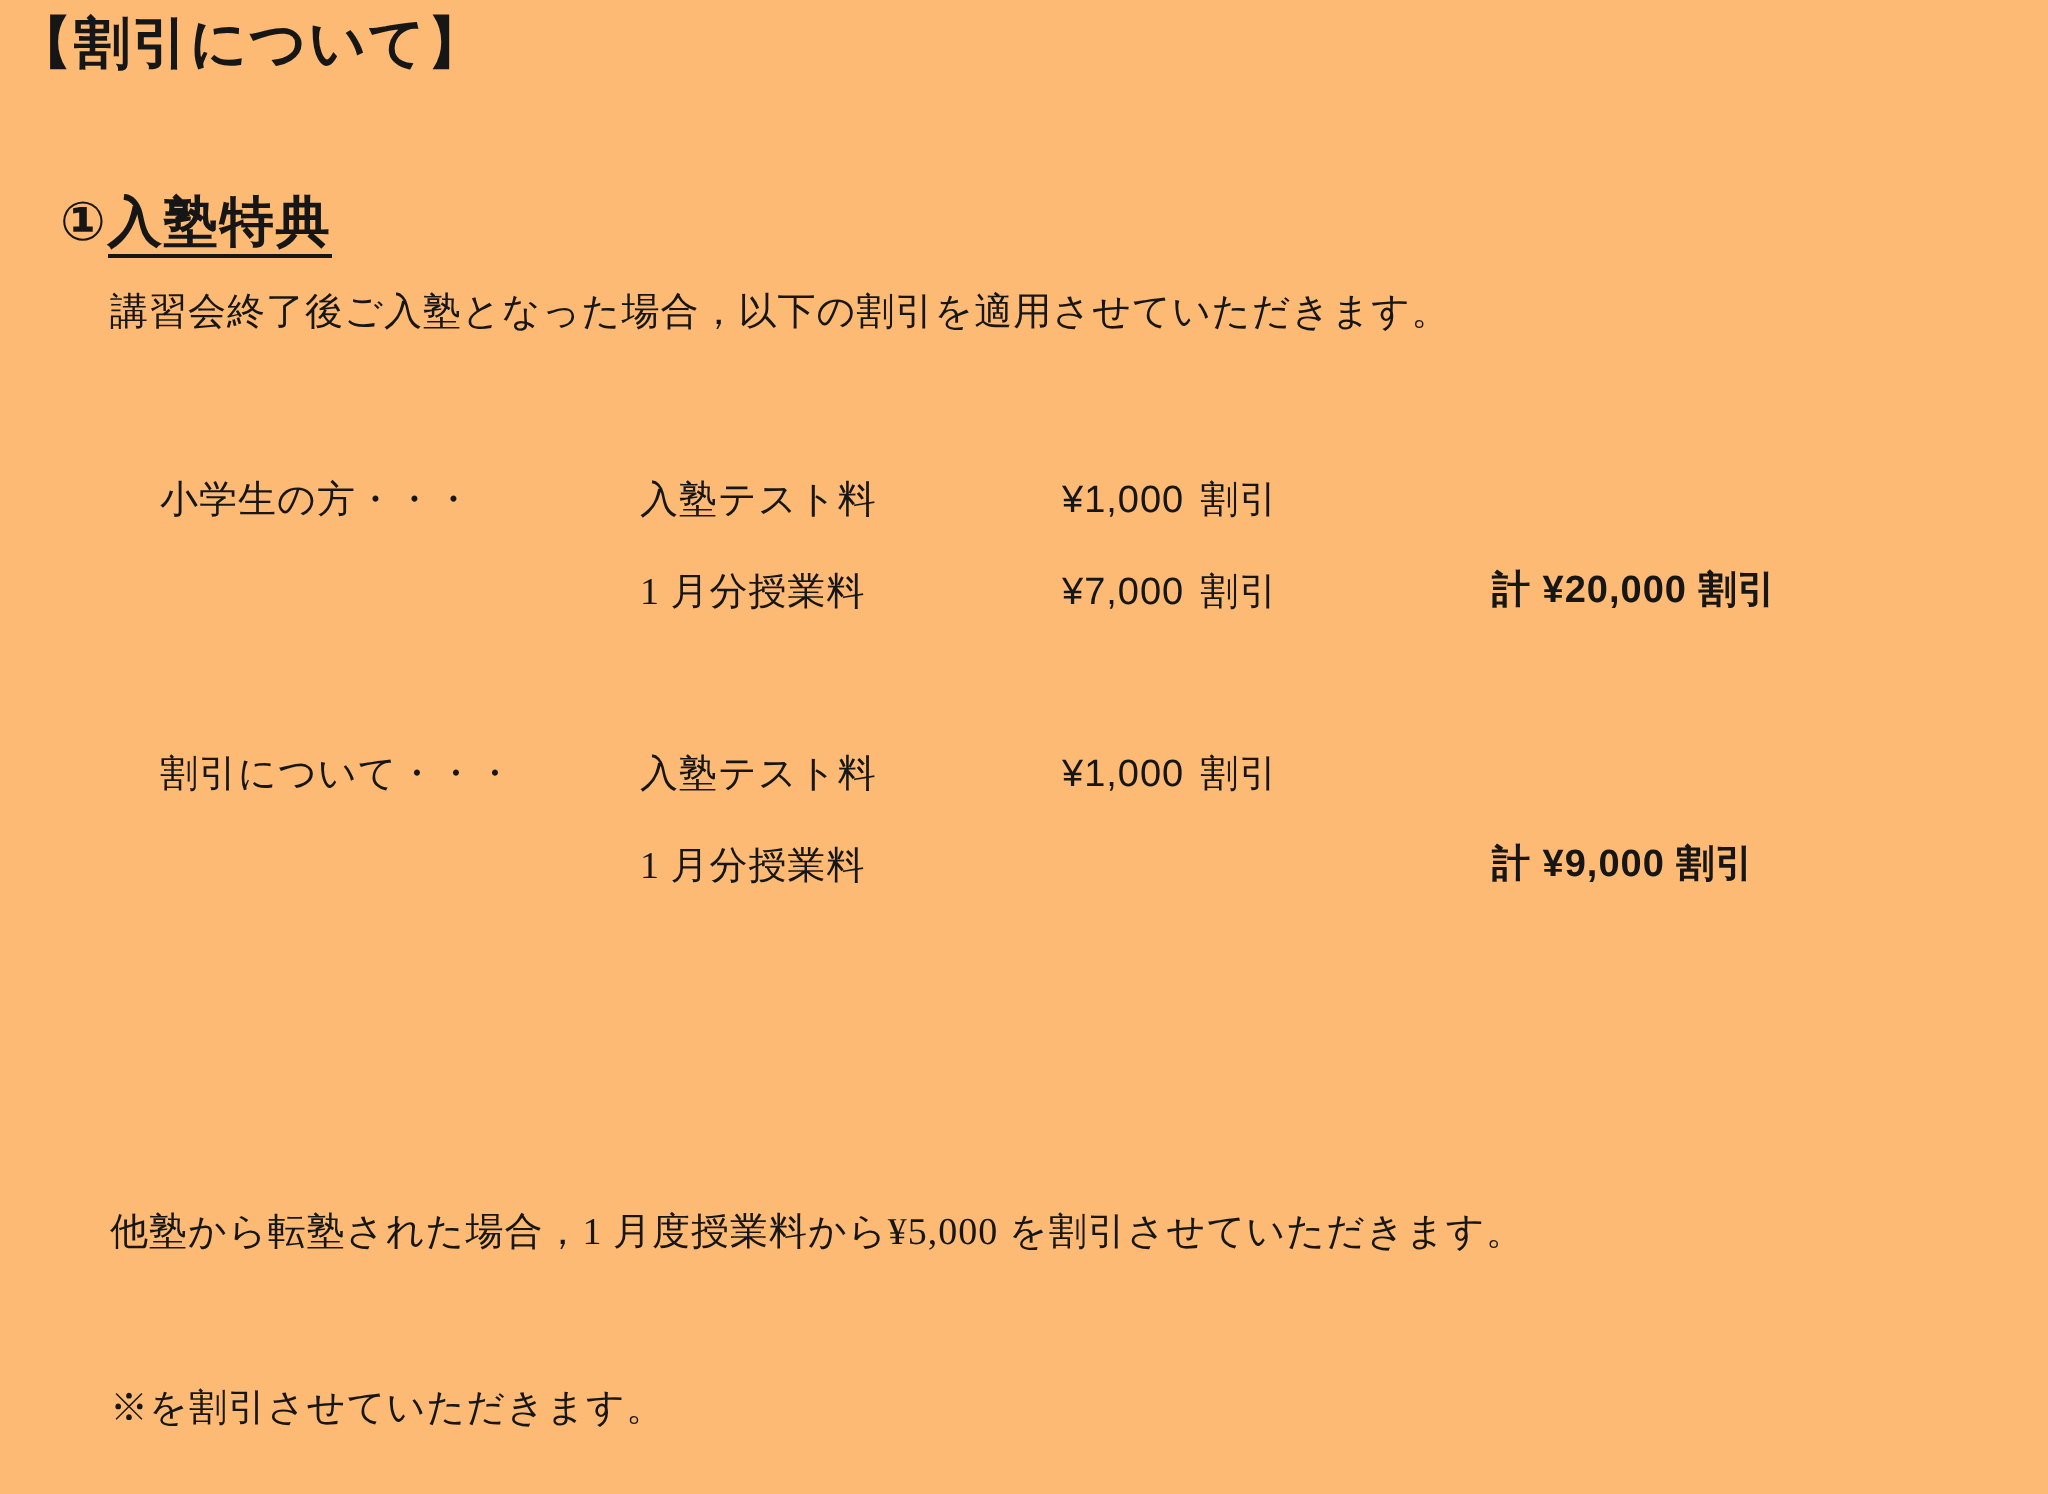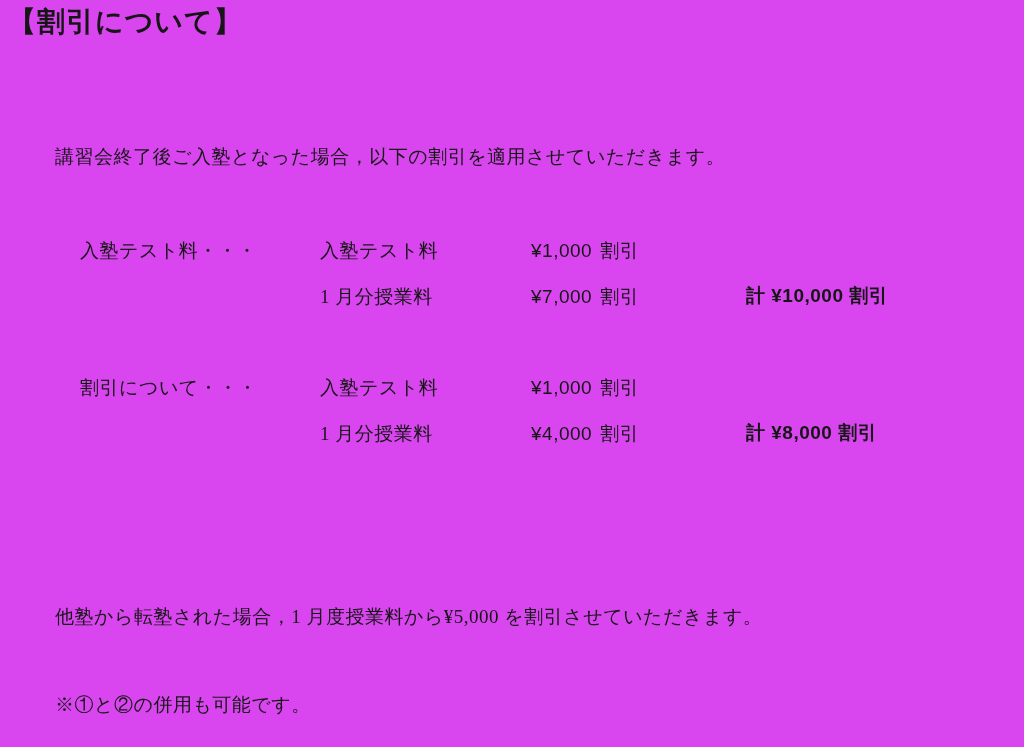--- a/index.html
+++ b/index.html
@@ -4,21 +4,21 @@
 <style>
   html, body {
     margin: 0;
     padding: 0;
     background: #ffffff;
   }
   #page {
     position: relative;
     width: 1024px;
     height: 747px;
-    background: #d946ef;
+    background: #fdba74;
     color: #161616;
     overflow: hidden;
   }
   .abs {
     position: absolute;
     white-space: nowrap;
     line-height: 1.15;
   }
   .gothic {
     font-family: "Liberation Sans", "DejaVu Sans", sans-serif;
@@ -42,45 +42,45 @@
     font-family: "Liberation Serif", "DejaVu Serif", serif;
   }
 </style>
 </head>
 <body>
 
 <div id="page">
 
   <div class="abs gothic b fs-title" style="left:8px; top:6px;">【割引について】</div>
 
+  <div class="abs gothic b fs-heading" style="left:30px; top:96px;">
+    <span>①</span><span class="underlined">入塾特典</span>
+  </div>
 
   <div class="abs serif fs-body" style="left:55px; top:146px;">講習会終了後ご入塾となった場合，以下の割引を適用させていただきます。</div>
 
-  <div class="abs serif fs-body" style="left:80px; top:240px;">入塾テスト料・・・</div>
+  <div class="abs serif fs-body" style="left:80px; top:240px;">小学生の方・・・</div>
   <div class="abs serif fs-body" style="left:320px; top:240px;">入塾テスト料</div>
   <div class="abs fs-body" style="left:531px; top:240px;">
     <span class="amount">¥1,000</span><span class="suffix">割引</span>
   </div>
 
   <div class="abs serif fs-body" style="left:320px; top:286px;">1 月分授業料</div>
   <div class="abs fs-body" style="left:531px; top:286px;">
     <span class="amount">¥7,000</span><span class="suffix">割引</span>
   </div>
-  <div class="abs gothic b fs-body" style="left:746px; top:285px;">計 ¥10,000 割引</div>
+  <div class="abs gothic b fs-body" style="left:746px; top:285px;">計 ¥20,000 割引</div>
 
   <div class="abs serif fs-body" style="left:80px; top:377px;">割引について・・・</div>
   <div class="abs serif fs-body" style="left:320px; top:377px;">入塾テスト料</div>
   <div class="abs fs-body" style="left:531px; top:377px;">
     <span class="amount">¥1,000</span><span class="suffix">割引</span>
   </div>
 
   <div class="abs serif fs-body" style="left:320px; top:423px;">1 月分授業料</div>
-  <div class="abs fs-body" style="left:531px; top:423px;">
-    <span class="amount">¥4,000</span><span class="suffix">割引</span>
-  </div>
-  <div class="abs gothic b fs-body" style="left:746px; top:422px;">計 ¥8,000 割引</div>
+  <div class="abs gothic b fs-body" style="left:746px; top:422px;">計 ¥9,000 割引</div>
 
 
   <div class="abs serif fs-body" style="left:55px; top:606px;">他塾から転塾された場合，1 月度授業料から¥5,000 を割引させていただきます。</div>
 
-  <div class="abs serif fs-body" style="left:55px; top:694px;">※①と②の併用も可能です。</div>
+  <div class="abs serif fs-body" style="left:55px; top:694px;">※を割引させていただきます。</div>
 
 </div>
 
 </body></html>

